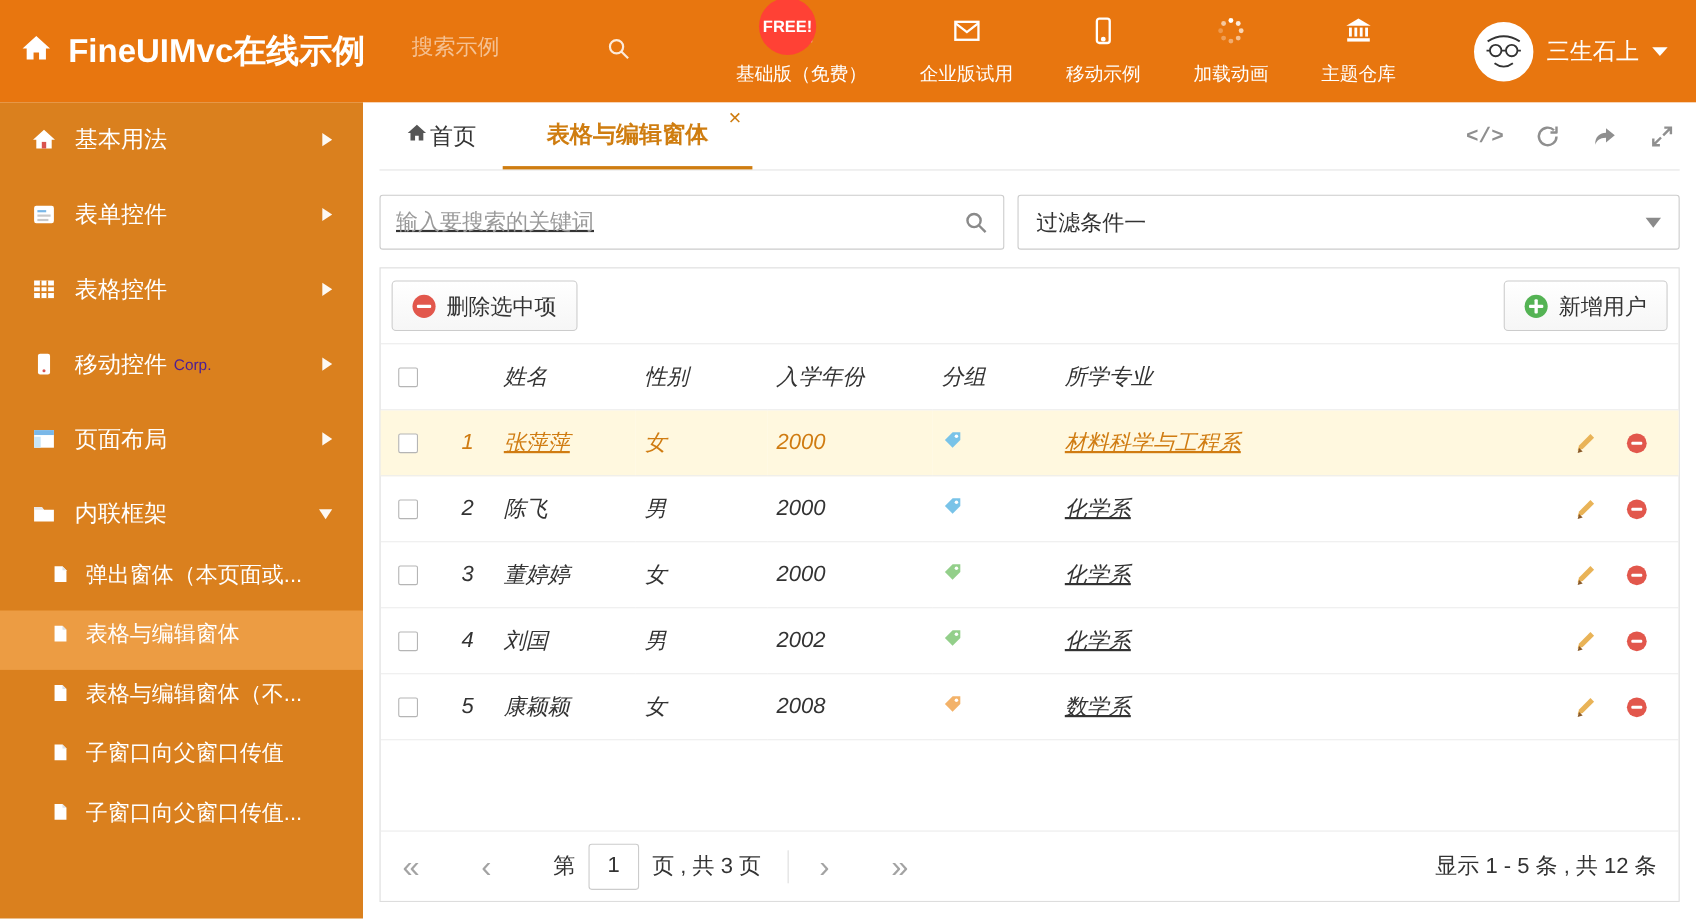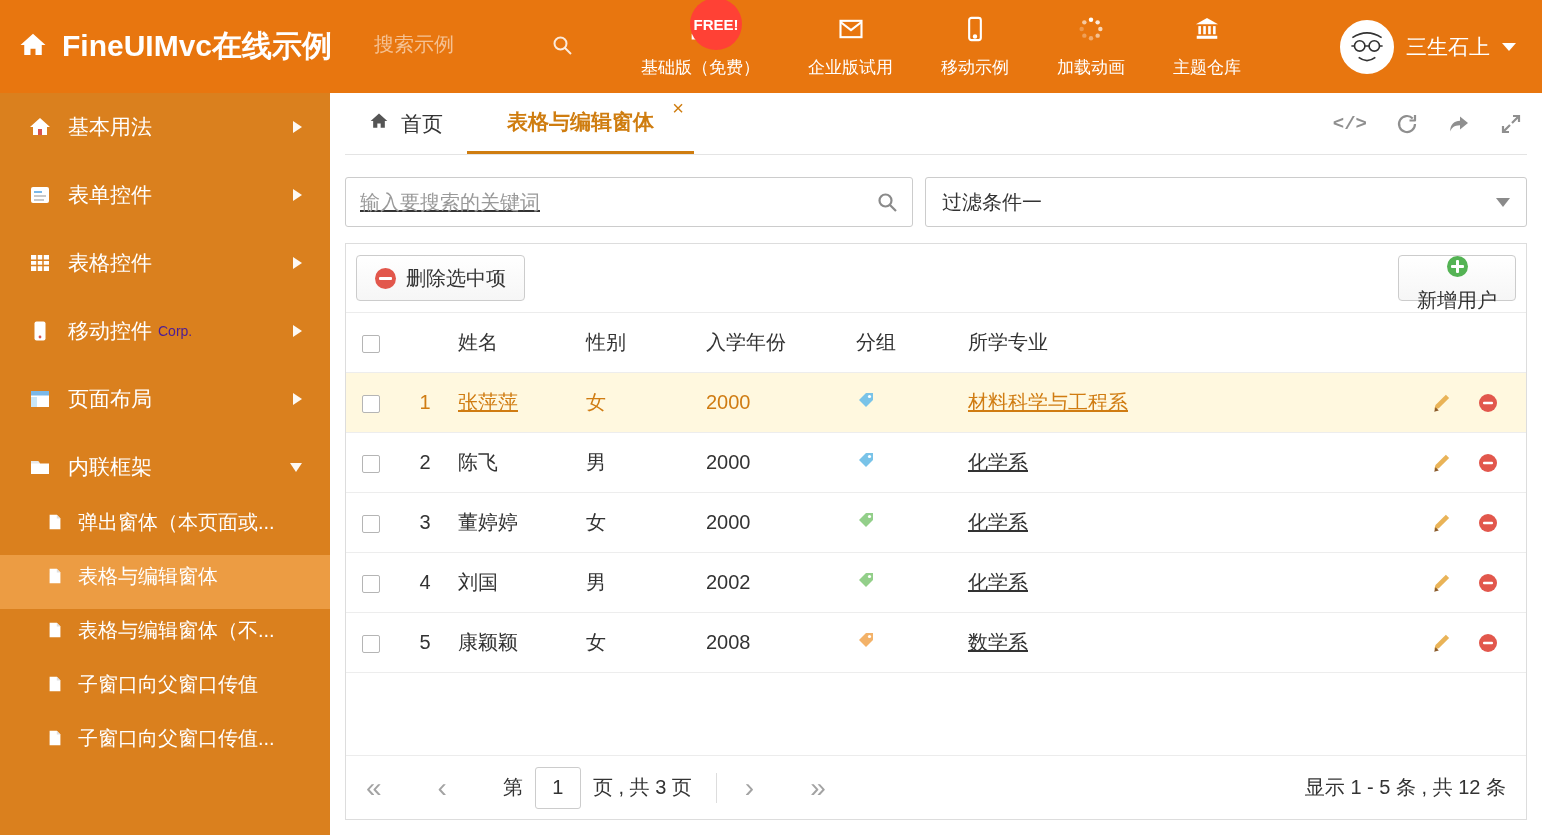--- a/index.html
+++ b/index.html
@@ -8,21 +8,21 @@
 
   
   .topbar { position:absolute; left:0; top:0; width:1542px; height:93px;
     background:#e8760f; display:flex; align-items:center; z-index:5; }
   .brand { display:flex; align-items:center; gap:14px; padding-left:18px; }
   .brand-title { color:#fff; font-size:30px; font-weight:bold; white-space:nowrap; }
   .topbar-search { display:flex; align-items:flex-start; margin-left:42px; width:215px;gap:16px; }
   .topbar-search input { background:transparent; border:none; outline:none; width:160px;
     font-size:20px; color:#fff; font-family:inherit; }
   .topbar-search input::placeholder { color:rgba(255,255,255,.55); }
-  .topnav { display:flex; margin-left:52px; gap:48px; align-items:center; }
+  .topnav { display:flex; margin-left:80px; gap:48px; align-items:center; }
   .topnav-item { display:flex; flex-direction:column; align-items:center; gap:9px;
     color:#fff; cursor:pointer; }
   .topnav-item .lbl { font-size:17px; white-space:nowrap; }
   .free-badge { position:absolute; left:690px; top:-2px; width:52px; height:52px;
     border-radius:50%; background:#ff4135; color:#fff; font-weight:bold; font-size:15px;
     display:flex; align-items:center; justify-content:center; }
   .user { margin-left:auto; display:flex; align-items:center; gap:12px; padding-right:26px; cursor:pointer; }
   .avatar { width:54px; height:54px; border-radius:50%; border:2px solid #fff; background:#fff; overflow:hidden; }
   .user-name { color:#fff; font-size:21px; }
   .caret-w { width:0; height:0; border-top:8px solid #fff; border-left:7px solid transparent; border-right:7px solid transparent; }
@@ -40,21 +40,21 @@
   .corp { color:#4c1d95; font-size:14px; margin-left:6px; }
   .side-sub { height:54px; display:flex; align-items:center; padding:0 20px 12px 46px;
     color:#fff; font-size:20px; cursor:pointer; white-space:nowrap; overflow:hidden; }
   .side-sub .sico { width:18px; height:18px; margin-right:14px; flex:none; }
   .side-sub.active { background:#ec9c43; }
 
   
   .main { position:absolute; left:330px; top:93px; width:1212px; height:742px;
     background:#fff; padding:0 15px; }
   .tabbar { height:62px; border-bottom:1px solid #e4e4e4; display:flex; align-items:stretch; }
-  .tab { display:flex; align-items:center; gap:12px; padding:0 24px; font-size:21px;
+  .tab { display:flex; align-items:center; gap:2px; padding:0 24px; font-size:21px;
     color:#333; cursor:pointer; }
   .tab.active { color:#cf7d10; border-bottom:3px solid #cf7d10; position:relative; padding:0 40px; }
   .tab-close { position:absolute; top:5px; right:10px; color:#cf7d10; font-size:20px;
     line-height:1; cursor:pointer; }
   .tab-actions { margin-left:auto; display:flex; align-items:center; gap:28px;
     padding-right:4px; color:#8f8f8f; }
   .tab-actions .tico { cursor:pointer; display:flex; align-items:center; }
   .code-ico { font-family:"Liberation Mono","DejaVu Sans Mono",monospace; font-size:19px; font-weight:bold; }
 
   .filter-row { margin-top:22px; display:flex; gap:12px; }
@@ -66,27 +66,27 @@
   .filter-select { flex:1; height:50px; border:1px solid #ccc; border-radius:3px;
     display:flex; align-items:center; justify-content:space-between; padding:0 16px;
     font-size:20px; color:#333; cursor:pointer; }
   .caret-g { width:0; height:0; border-top:9px solid #8a8a8a; border-left:7px solid transparent; border-right:7px solid transparent; }
 
   .panel { margin-top:16px; border:1px solid #ddd; height:577px; display:flex; flex-direction:column; }
   .toolbar { padding:11px 10px; display:flex; align-items:center; border-bottom:1px solid #ececec; }
   .btn { height:46px; display:inline-flex; align-items:center; gap:10px; padding:0 18px;
     border:1px solid #ccc; border-radius:4px; background:linear-gradient(#fff,#f6f6f6);
     font-size:20px; color:#333; cursor:pointer; }
-  .btn-add { margin-left:auto;flex-direction:column; }
+  .btn-add { margin-left:auto; }
   .circ { width:21px; height:21px; border-radius:50%; position:relative; flex:none; }
   .circ.red { background:#e2574c; } .circ.green { background:#54b354; }
   .circ .h { position:absolute; left:4px; right:4px; top:9px; height:3px; background:#fff; border-radius:1px; }
   .circ .v { position:absolute; top:4px; bottom:4px; left:9px; width:3px; background:#fff; border-radius:1px; }
 
-  table { width:100%; border-collapse:collapse; }
+  table { width:100%; border-collapse:collapse;font-style:italic; }
   th { font-weight:normal; }
   th,td { font-size:20px; text-align:left; color:#333; padding:16px 8px;
     border-bottom:1px solid #ededed; }
   .col-check { width:54px; padding-left:16px; }
   .col-num { width:50px; text-align:center; }
   .col-name { width:128px; }
   .col-gender { width:120px; }
   .col-year { width:150px; }
   .col-group { width:112px; }
   .col-actions { width:126px; padding-right:28px; }

